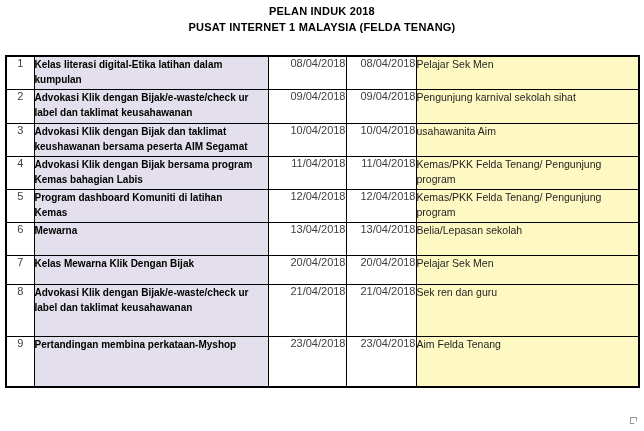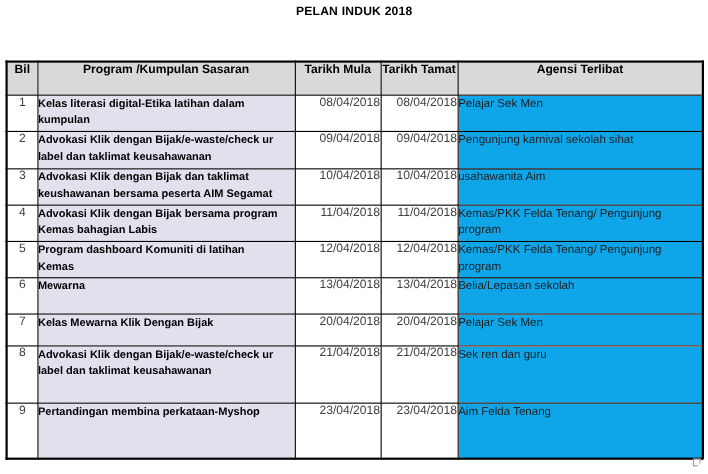--- a/index.html
+++ b/index.html
@@ -51,21 +51,21 @@
     padding:2px 3px 0 6px;
     white-space:pre-line;
   }
   td.date{
     background:#fff;
     font-size:11px;color:#404040;
     text-align:right;
     padding:2px 6px 0 0;
   }
   td.ag{
-    background:#0ea5e9;
+    background:#fef9c3;
     font-size:10.5px;color:#1f1f1f;
     line-height:15px;
     padding:2px 3px 0 9px;
     white-space:pre-line;
   }
   .handle{
     position:absolute;
     left:630px;top:417px;
     width:7px;height:7px;
     background:#fff;
@@ -73,38 +73,32 @@
     box-sizing:border-box;
   }
 </style>
 </head>
 <body>
 
 <div class="page">
 
   <div class="title-block">
     <div class="title-line">PELAN INDUK 2018</div>
+    <div class="title-line">PUSAT INTERNET 1 MALAYSIA (FELDA TENANG)</div>
   </div>
 
   <table class="plan">
     <colgroup>
       <col style="width:28px">
       <col style="width:234px">
       <col style="width:78px">
       <col style="width:70px">
       <col style="width:223px">
     </colgroup>
     <tbody>
-        <tr style="height:30px">
-      <th class="hdr">Bil</th>
-      <th class="hdr">Program /Kumpulan Sasaran</th>
-      <th class="hdr">Tarikh Mula</th>
-      <th class="hdr">Tarikh Tamat</th>
-      <th class="hdr">Agensi Terlibat</th>
-    </tr>
     <tr style="height:33px">
       <td class="bil">1</td>
       <td class="prog">Kelas literasi digital-Etika latihan dalam
 kumpulan</td>
       <td class="date">08/04/2018</td>
       <td class="date">08/04/2018</td>
       <td class="ag">Pelajar Sek Men</td>
     </tr>
     <tr style="height:34px">
       <td class="bil">2</td>

